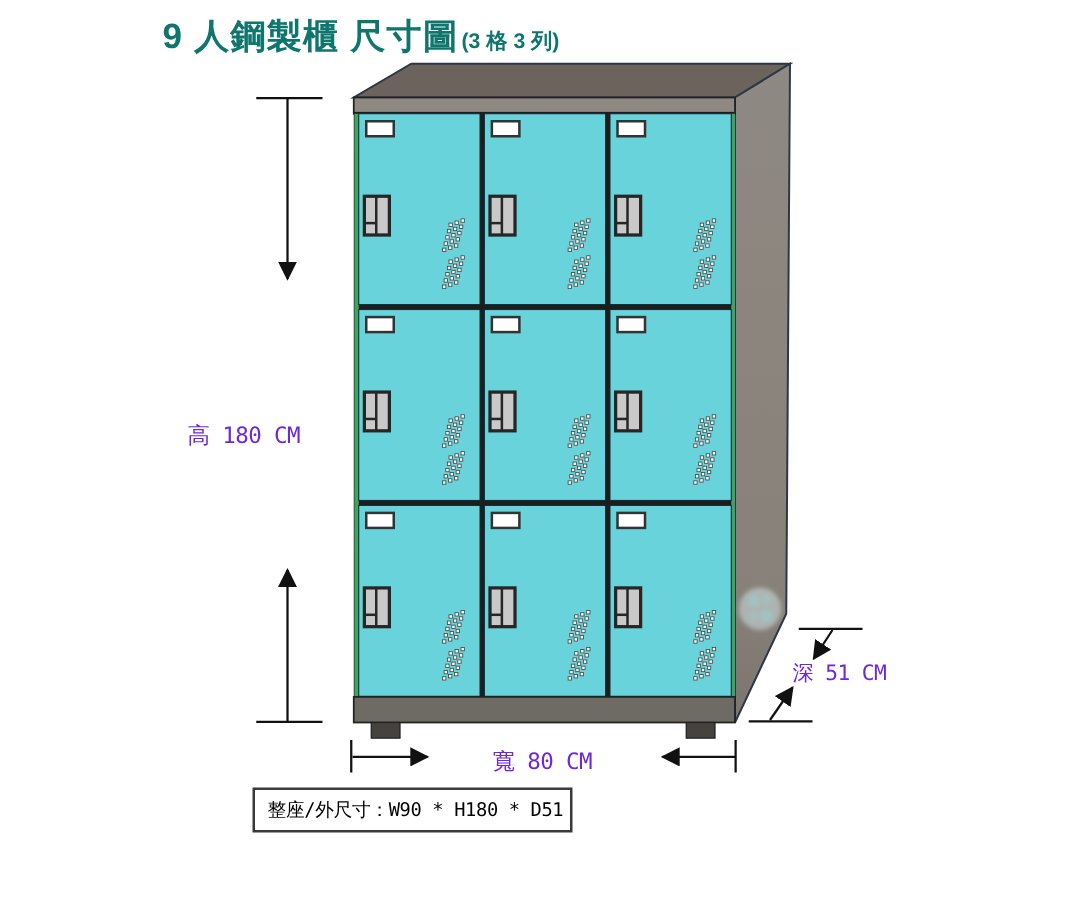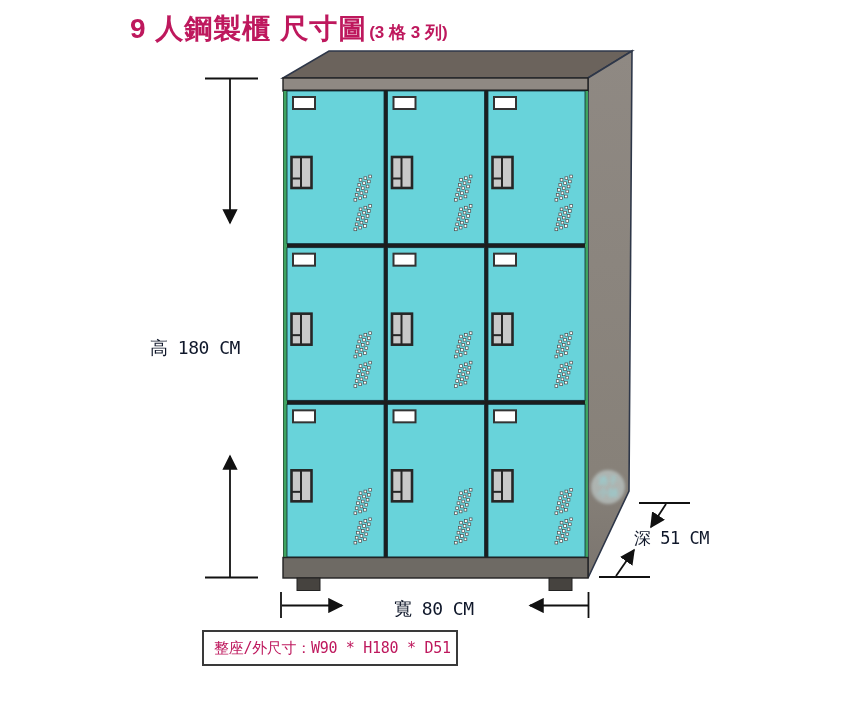--- a/index.html
+++ b/index.html
@@ -5,48 +5,48 @@
   html,body{margin:0;padding:0;background:#ffffff;}
   .page{
     position:relative;
     width:856px;height:720px;
     background:#ffffff;
     font-family:"Liberation Sans", sans-serif;
     overflow:hidden;
   }
   .title{
     position:absolute;left:130px;top:10px;
-    color:#be185d;
+    color:#0f766e;
     font-weight:bold;
     white-space:nowrap;
   }
   .title .main{font-size:28px;letter-spacing:1px;}
   .title .suffix{font-size:17px;margin-left:2px;}
   svg{position:absolute;left:0;top:0;}
   .dim-label{
     position:absolute;
-    color:#0f172a;
+    color:#6d28d9;
     font-family:"DejaVu Sans Mono","Liberation Sans",sans-serif;
     font-size:18px;
     letter-spacing:-0.5px;
     white-space:nowrap;
   }
   .dim-height{left:150px;top:336px;}
   .dim-width{left:394px;top:597px;}
   .dim-depth{left:634px;top:527px;font-size:17px;}
   .spec-box{
     position:absolute;left:202px;top:630px;
     width:252px;
     border:2px solid #3a3a3a;
     background:#ffffff;
   }
   .spec-row{
     height:32px;line-height:32px;
     padding-left:10px;
-    font-size:15px;color:#be185d;
+    font-size:15px;color:#000000;
     font-family:"DejaVu Sans Mono","Liberation Sans",sans-serif;
     letter-spacing:-0.3px;
     white-space:nowrap;
   }
   .spec-row + .spec-row{border-top:1.5px solid #3a3a3a;}
 </style>
 </head>
 <body>
 
 <div class="page">

